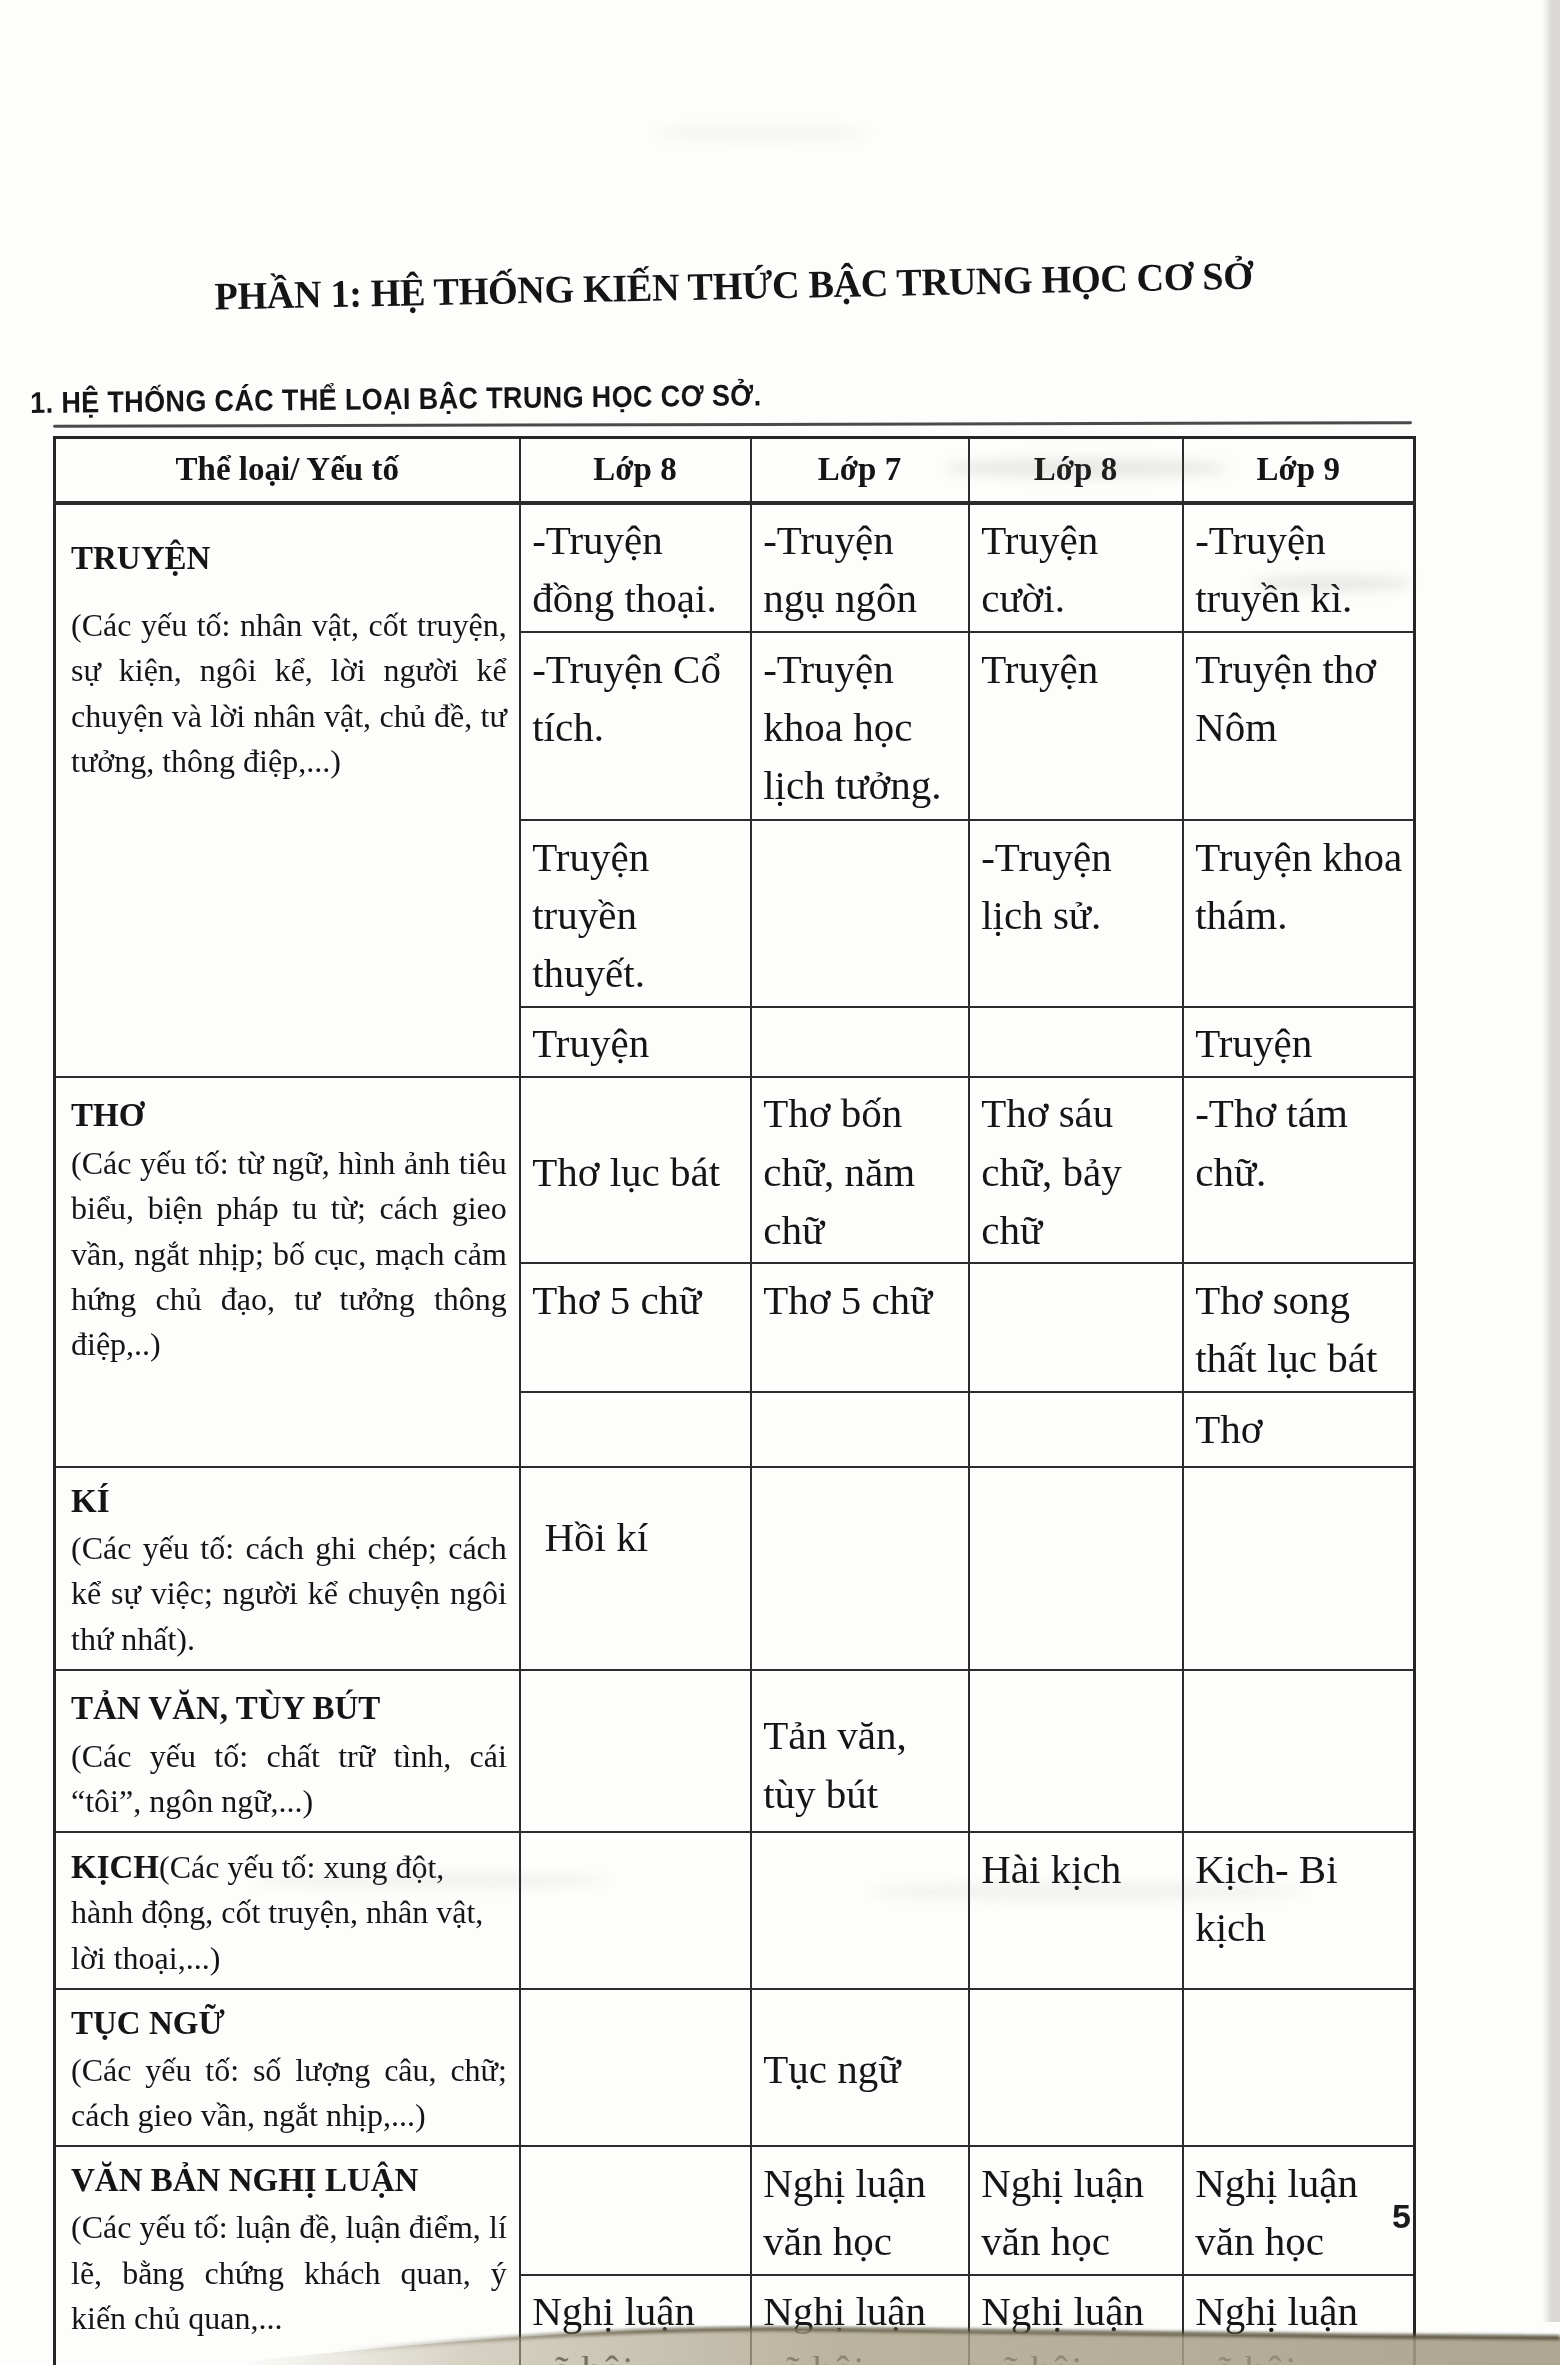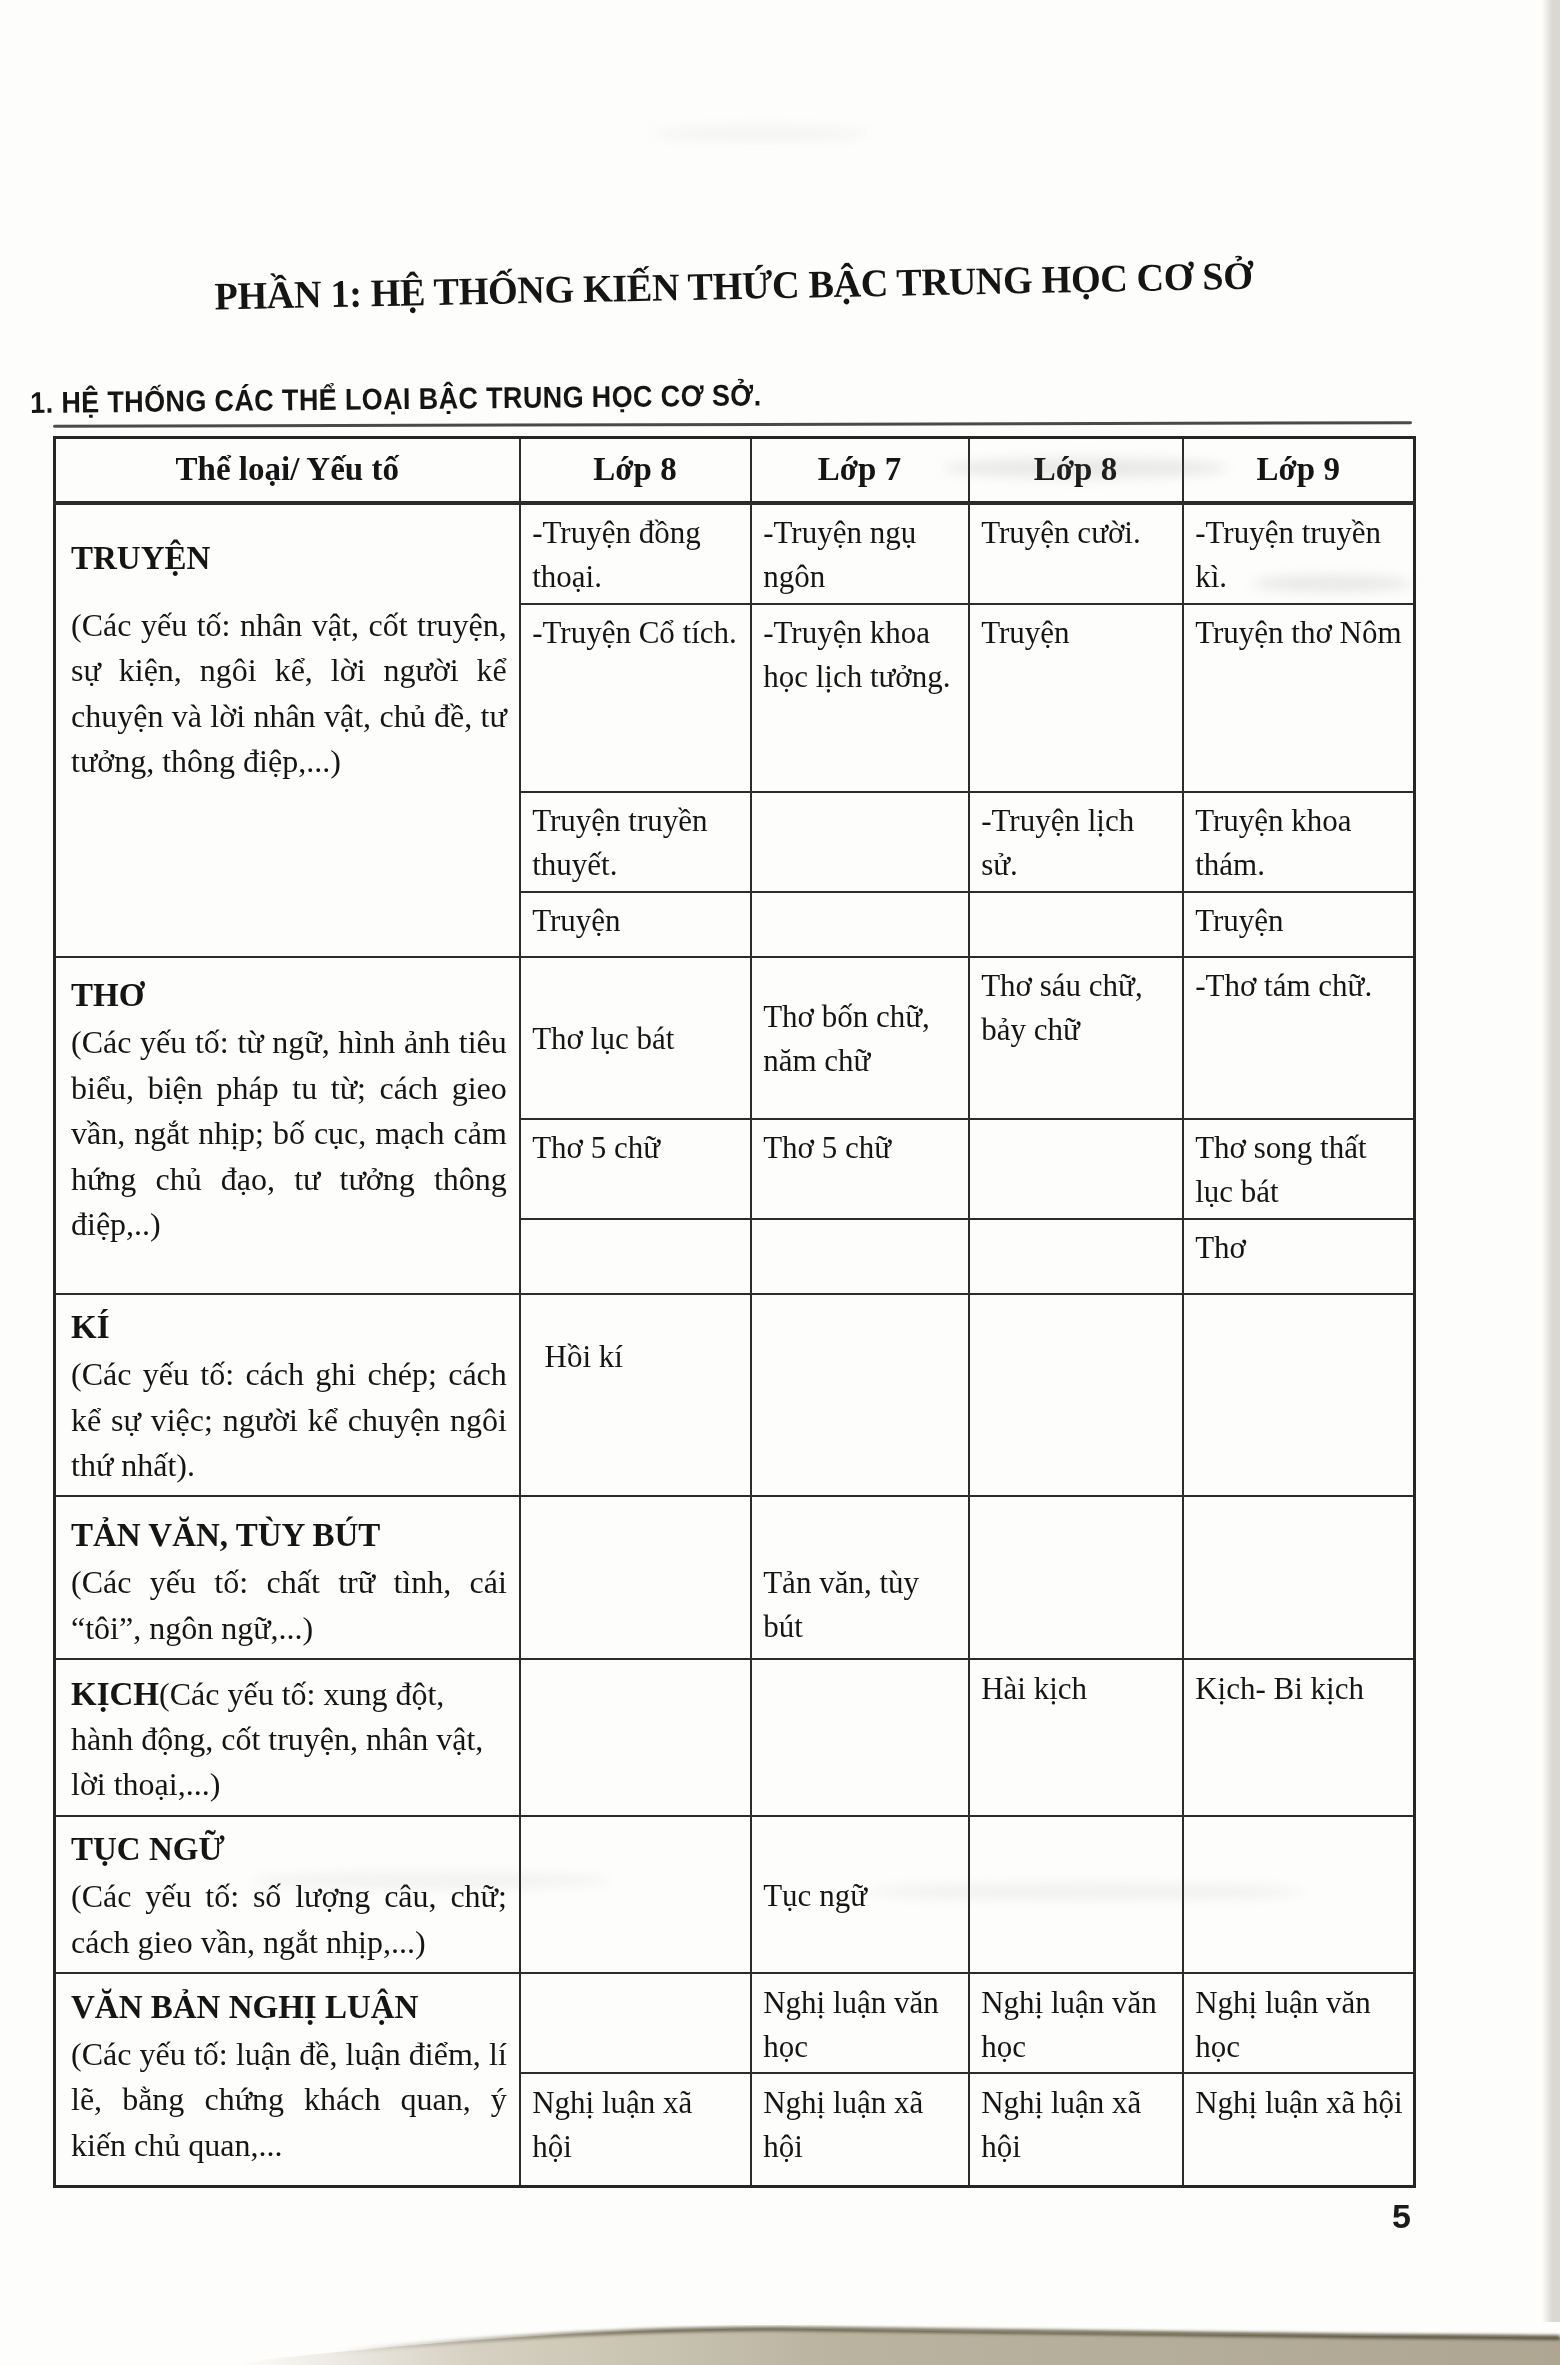--- a/index.html
+++ b/index.html
@@ -47,21 +47,21 @@
   }
   .tbl th{
     border-bottom-width:4.2px;
     font-size:33px;font-weight:bold;
     text-align:center;vertical-align:middle;
     padding:0 3.3px;
   }
   td.c{
     vertical-align:top;
     padding:6.7px 10px 3.3px 11.7px;
-    font-size:31px;line-height:1.42;
+    font-size:41px;line-height:1.42;
   }
   td.c.vm{vertical-align:middle;}
   td.c.vb{vertical-align:bottom;padding-bottom:8.4px;}
   td.c.pt48{padding-top:40px;padding-left:24px;}
   td.lab{
     vertical-align:top;
     padding:11.7px 11.7px 6.7px 15px;
   }
   td.lab.x1{padding-top:32px;}
   td.lab.x3{padding-top:16.7px;}

